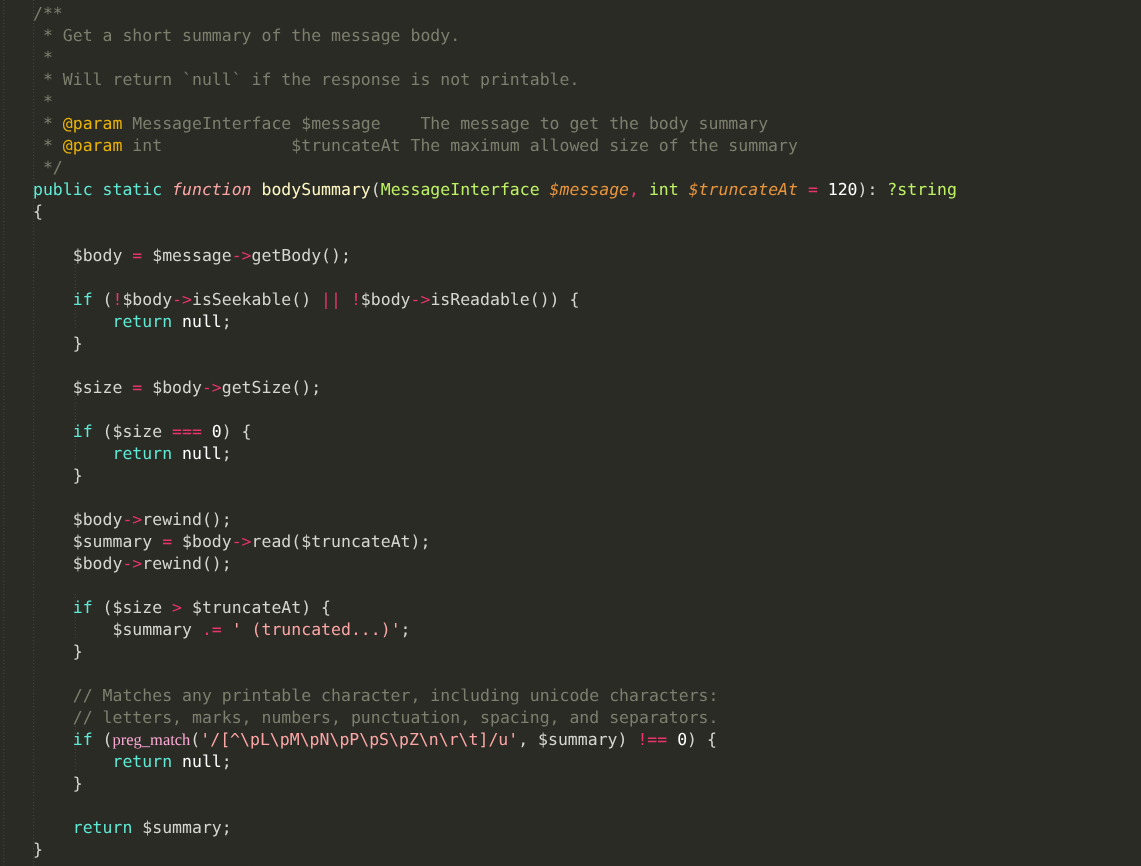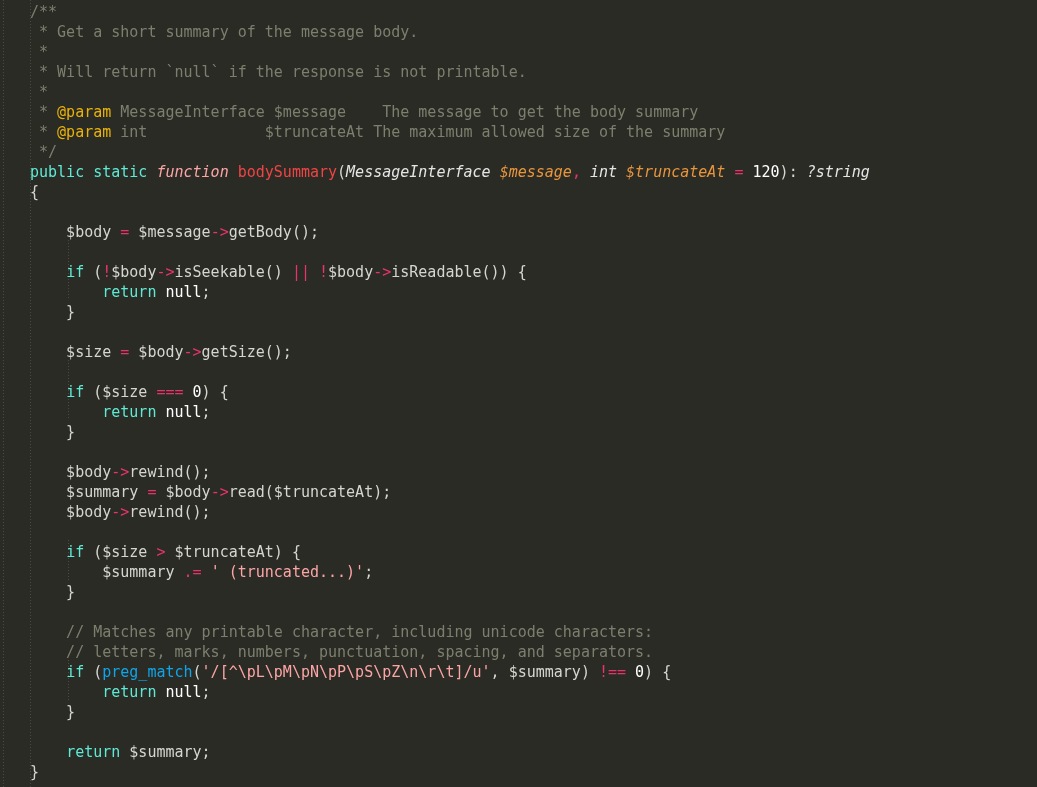--- a/index.html
+++ b/index.html
@@ -41,27 +41,27 @@
     width: 1px;
     background-image: linear-gradient(to bottom, #4b4b44 0 1px, transparent 1px 3px);
     background-size: 1px 3px;
   }
 
   
   .cmt   { color: #7d7f6e; }
   .tag   { color: #eab308; }
   .kw    { color: #5eead4; }
   .fn    { color: #fca5a5; font-style: italic; }
-  .name  { color: #ef4444; }
-  .type  { color: #e5e5e5; font-style: italic; }
+  .name  { color: #fef9c3; }
+  .type  { color: #bef264; }
   .var   { color: #e8953c; font-style: italic; }
   .op    { color: #e8336b; }
   .num   { color: #ffffff; }
   .str   { color: #fca5a5; }
-  .call  { color: #0ea5e9; }
+  .call  { color: #f9a8d4; font-family: Liberation Serif, serif; }
   .pl    { color: #d6d6d0; }
   .brc   { color: #d6d6d0; }
 </style>
 </head>
 <body>
 
 <div id="editor" style="background: rgb(43, 43, 38); color: rgb(214, 214, 208); font-size: 15px; line-height: 20px;">
 
   <div class="guides">
       <div class="guide" style="left: 3px; top: 0px; height: 787px; background-image: linear-gradient(rgb(75, 75, 68) 0px, rgb(75, 75, 68) 1px, transparent 1px, transparent 3px);"></div>

